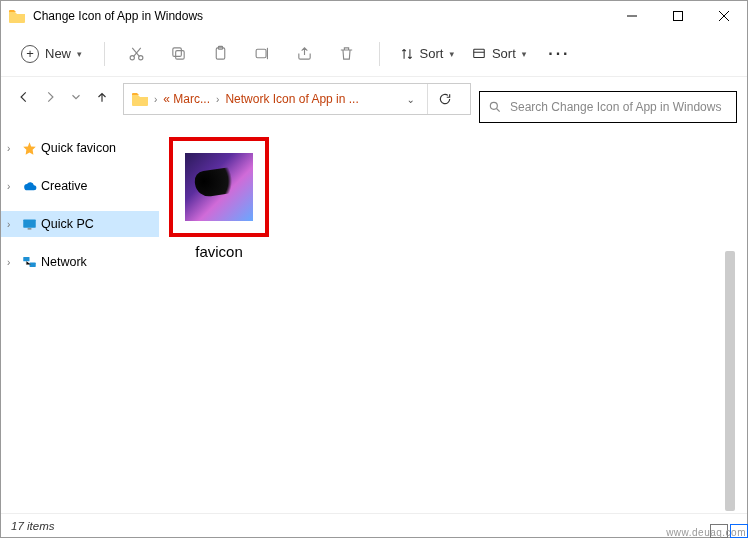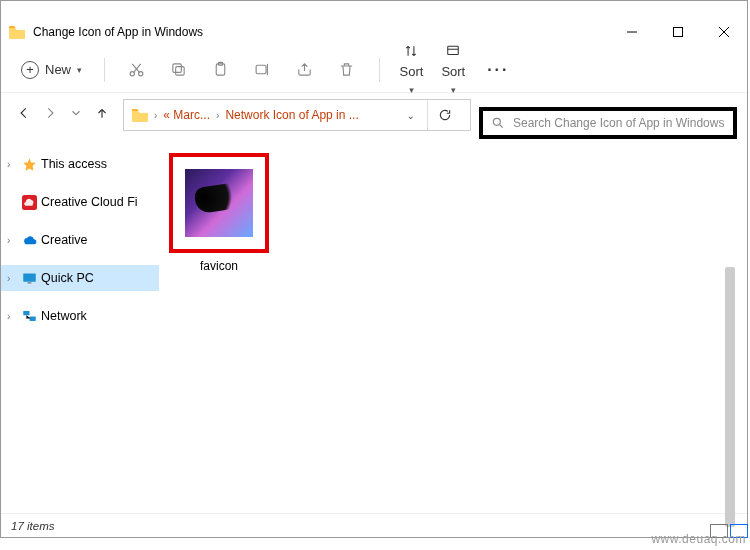--- a/index.html
+++ b/index.html
@@ -1,68 +1,68 @@
 <!DOCTYPE html>
 <html><head>
 <meta charset="utf-8">
 <style>
 * { box-sizing: border-box; margin: 0; padding: 0; font-family: "Segoe UI", Arial, sans-serif; }
 body { background: #fff; width: 750px; height: 550px; overflow: hidden; position: relative; }
 .window { border: 1px solid #999; width: 748px; height: 538px; display: flex; flex-direction: column; background: #fff; }
 
 
-.titlebar { display: flex; align-items: center; height: 30px; padding: 0 0 0 8px; background: #fff; margin-top: 16px; }
+.titlebar { display: flex; align-items: center; height: 30px; padding: 0 0 0 8px; background: #fff; }
 .titlebar .folder-glyph { width: 16px; height: 16px; margin-right: 8px; }
 .titlebar .title-text { font-size: 12px; color: #000; flex: 1; }
 .win-controls { display: flex; height: 100%; }
 .win-btn { width: 46px; display: flex; align-items: center; justify-content: center; color: #000; }
 .win-btn svg { width: 10px; height: 10px; }
 
 
 .toolbar { display: flex; align-items: center; height: 46px; border-bottom: 1px solid #eee; padding: 0 12px; gap: 6px; }
 .tb-new { display: flex; align-items: center; gap: 6px; padding: 4px 8px; font-size: 13px; color: #333; }
 .tb-new .plus { width: 18px; height: 18px; border: 1.3px solid #555; border-radius: 50%; display: flex; align-items: center; justify-content: center; font-size: 13px; }
 .tb-sep { width: 1px; height: 24px; background: #ddd; margin: 0 8px; }
 .tb-icon { width: 36px; height: 36px; display: flex; align-items: center; justify-content: center; color: #888; }
 .tb-icon svg { width: 17px; height: 17px; }
-.tb-sort, .tb-view { display: flex; align-items: center; gap: 6px; font-size: 13px; color: #333; padding: 4px 6px; flex-direction: column; }
+.tb-sort, .tb-view { display: flex; align-items: center; gap: 6px; font-size: 13px; color: #333; padding: 4px 6px; }
 .chev-down { font-size: 9px; color: #555; }
 .tb-more { letter-spacing: 2px; font-weight: bold; color: #333; padding: 0 10px; }
 
 
 .navrow { display: flex; align-items: center; height: 44px; padding: 0 10px; gap: 8px; }
 .nav-arrows { display: flex; align-items: center; gap: 12px; padding: 0 6px; }
 .nav-ar { color: #888; }
 .nav-ar.enabled { color: #333; }
 .nav-ar svg { width: 14px; height: 14px; }
 .addr { flex: 1; border: 1px solid #ccc; height: 32px; display: flex; align-items: center; padding: 0 8px; gap: 6px; font-size: 12px; position: relative; }
 .addr .crumb { color: #c2410c; }
 .addr .sep { color: #777; font-size: 10px; }
 .addr .addr-chev { margin-left: auto; color: #555; font-size: 10px; padding: 0 6px; }
 .addr .refresh { border-left: 1px solid #ddd; height: 100%; display: flex; align-items: center; padding: 0 10px; color: #333; }
-.search { width: 258px; border: 4px solid #000000; height: 32px; display: flex; align-items: center; padding: 0 8px; color: #888; font-size: 12px; gap: 8px; margin-top: 16px; }
+.search { width: 258px; border: 1px solid #000000; height: 32px; display: flex; align-items: center; padding: 0 8px; color: #888; font-size: 12px; gap: 8px; margin-top: 16px; }
 
 
 .body { flex: 1; display: flex; min-height: 0; }
 .sidebar { width: 158px; padding-top: 14px; font-size: 12.5px; }
 .side-item { display: flex; align-items: center; height: 26px; padding-left: 6px; gap: 4px; margin-bottom: 12px; }
 .side-item .exp { width: 10px; color: #777; font-size: 10px; }
 .side-item.selected { background: #cce8ff; }
 .side-ico { width: 16px; height: 16px; display: flex; align-items: center; justify-content: center; }
 
 .content { flex: 1; position: relative; padding: 16px 10px; border-right: 12px solid transparent; }
 .scrollbar-track { position: absolute; right: 0; top: 130px; width: 10px; height: 260px; background: #ccc; border-radius: 2px; }
-.item-card { width: 100px; text-align: center; font-size: 12px; }
+.item-card { width: 100px; text-align: center; font-size: 15px; }
 .thumb-wrap { width: 100px; height: 100px; border: 4px solid #e30000; display: flex; align-items: center; justify-content: center; margin-bottom: 6px; }
 .thumb { width: 68px; height: 68px; background: linear-gradient(135deg, #2b1a5a 0%, #5b2e9e 35%, #d06bd8 60%, #68a8ff 100%); position: relative; }
 .thumb::after { content:""; position:absolute; left:10px; top:16px; width:46px; height:26px; background: radial-gradient(circle at 20% 40%, #000 0%, #111 60%, transparent 70%); border-radius: 10px 10px 14px 14px; transform: rotate(-8deg); }
 
 .status { height: 24px; border-top: 1px solid #eee; display: flex; align-items: center; padding: 0 10px; font-size: 11.5px; color: #333; font-style: italic; }
 
-.watermark { position: absolute; right: 4px; bottom: 4px; font-size: 12px; color: #999; letter-spacing: .5px; }
+.watermark { position: absolute; right: 4px; bottom: 12px; font-size: 10px; color: #999; letter-spacing: .5px; }
 .view-toggle { position: absolute; right: 2px; bottom: 12px; width: 18px; height: 14px; border: 1px solid #0a6cff; }
 .view-toggle2 { position: absolute; right: 22px; bottom: 12px; width: 18px; height: 14px; border: 1px solid #777; }
 
 .folder-svg { width: 16px; height: 14px; }
 </style>
 </head>
 <body>
 
 <div class="window">
 
@@ -194,30 +194,21 @@
 
   <div class="body">
     <div class="sidebar">
       <div class="side-item">
         <span class="exp">›</span>
         <span class="side-ico">
             <svg viewBox="0 0 24 24" width="15" height="15">
               <path fill="#ffb02e" d="M12 2l2.6 6.6L22 9.3l-5 4.6L18.2 22 12 18.3 5.8 22 7 13.9 2 9.3l7.4-.7z"></path>
             </svg>
           </span>
-        <span>This access</span>
-      </div>
-      <div class="side-item" style="padding-left:20px">
-        <span class="side-ico">
-            <svg viewBox="0 0 24 24" width="15" height="15">
-              <rect width="24" height="24" rx="4" fill="#da1f26"></rect>
-              <path fill="#fff" d="M17 15a4 4 0 0 0-2-7 5 5 0 0 0-9 3 3 3 0 0 0 1 6h10z" opacity=".9"></path>
-            </svg>
-          </span>
-        <span>Creative Cloud Fi</span>
+        <span>Quick favicon</span>
       </div>
       <div class="side-item">
         <span class="exp">›</span>
         <span class="side-ico">
             <svg viewBox="0 0 24 24" width="15" height="15">
               <path fill="#0078d4" d="M19 18a4 4 0 0 0 0-8 6 6 0 0 0-11-2 5 5 0 0 0 1 10z"></path>
             </svg>
           </span>
         <span>Creative</span>
       </div>

